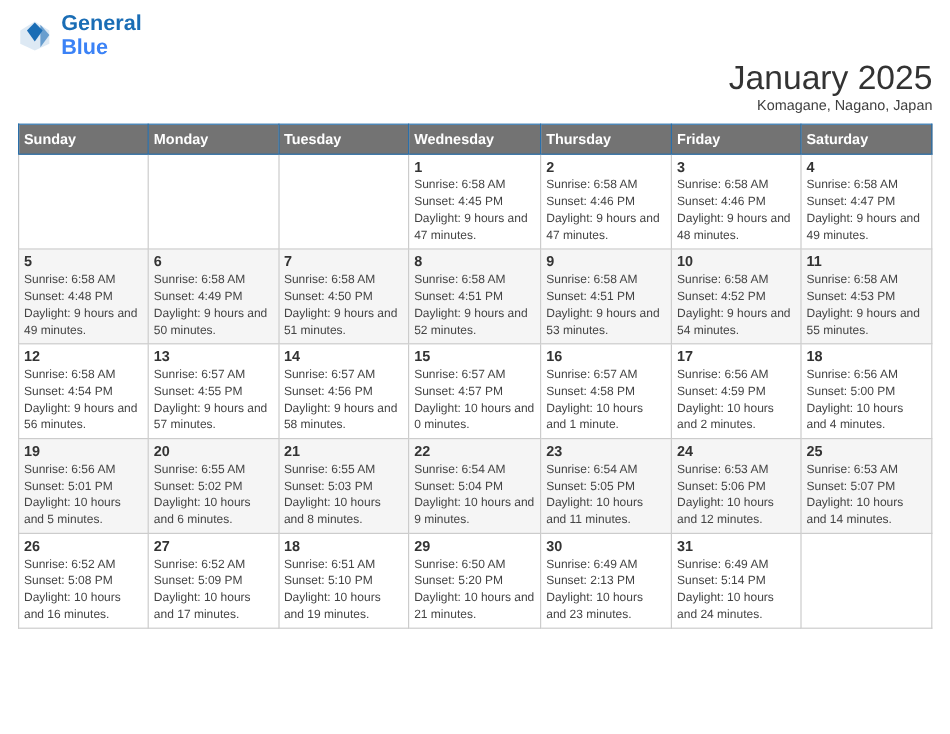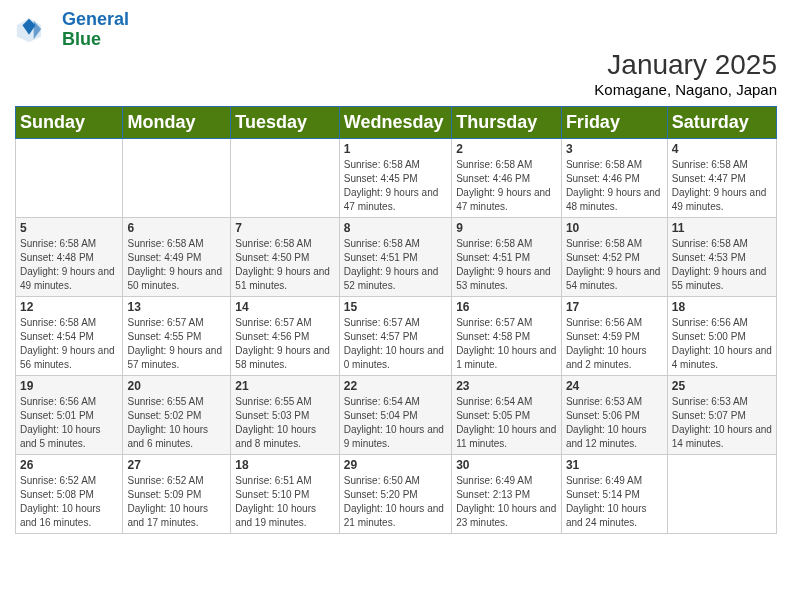--- a/index.html
+++ b/index.html
@@ -16,21 +16,21 @@
     }
     .header {
       display: flex;
       justify-content: space-between;
       align-items: flex-start;
       margin-bottom: 8px;
     }
     .logo {
       display: flex;
       align-items: center;
-      gap: 19px;
+      gap: 8px;
     }
     .logo-text {
       font-size: 18px;
       font-weight: bold;
       color: #333;
       line-height: 1.1;
     }
     .logo-text span {
       color: #1a6db5;
     }
@@ -41,32 +41,32 @@
     .title-block {
       text-align: right;
     }
     .month-title {
       font-size: 28px;
       font-weight: normal;
       color: #333;
       margin-top: 39px;
     }
     .subtitle {
-      font-size: 15px;
-      color: #000000;
+      font-size: 12px;
+      color: #404040;
     }
     .calendar {
       width: 100%;
       border-collapse: collapse;
       border: 1px solid #ccc;
     }
     .calendar th {
-      background: #4d7c0f;
+      background: #737373;
       color: #fff;
-      font-size: 18px;
+      font-size: 12px;
       font-weight: bold;
       padding: 5px 4px;
       text-align: left;
       border: 1px solid #2a6faa;
     }
     .calendar td {
       border: 1px solid #ccc;
       vertical-align: top;
       padding: 3px 4px;
       width: 113px;
@@ -98,21 +98,21 @@
 <div class="container">
   <div class="header">
     <div class="logo">
       <svg class="logo-icon" viewBox="0 0 30 30">
         <polygon points="15,2 28,10 28,22 15,28 2,22 2,10" fill="#1a6db5" opacity="0.15"></polygon>
         <polygon points="20,5 28,14 20,25" fill="#1a6db5" opacity="0.6"></polygon>
         <polygon points="15,3 22,10 15,20 8,10" fill="#1a6db5"></polygon>
       </svg>
       <div class="logo-text">
         <div><span>General</span></div>
-        <div><span style="color:#15803d">Blue</span></div>
+        <div><span style="color:#3b82f6">Blue</span></div>
       </div>
     </div>
     <div class="title-block">
       <div class="month-title">January 2025</div>
       <div class="subtitle">Komagane, Nagano, Japan</div>
     </div>
   </div>
 
   <table class="calendar">
     <thead>

